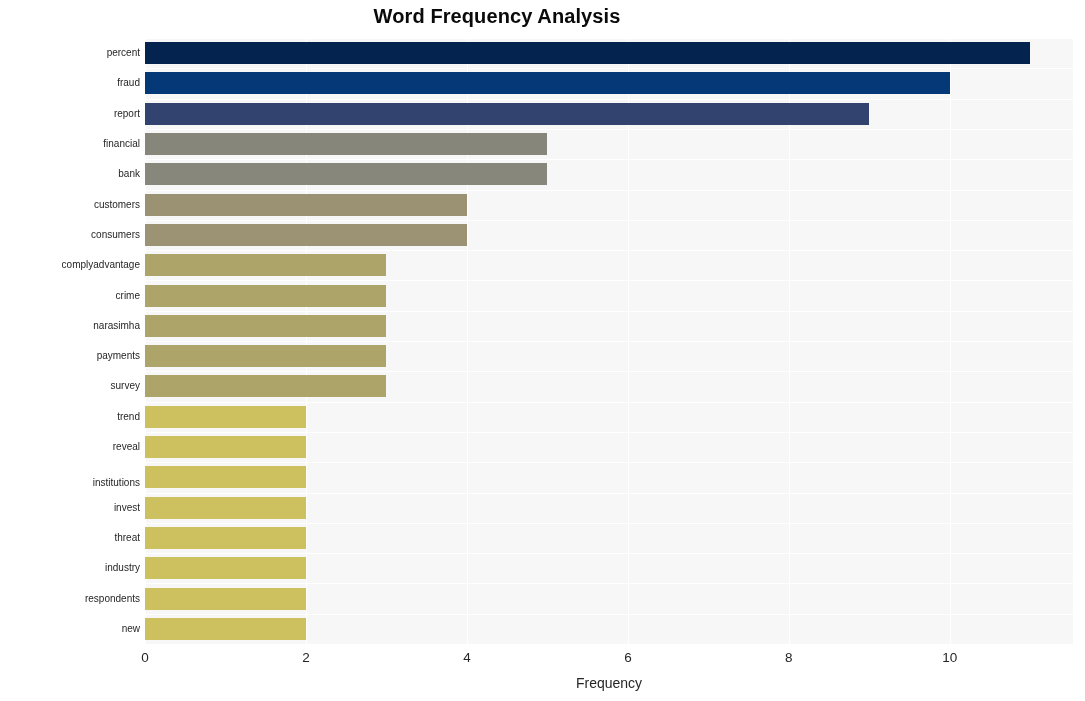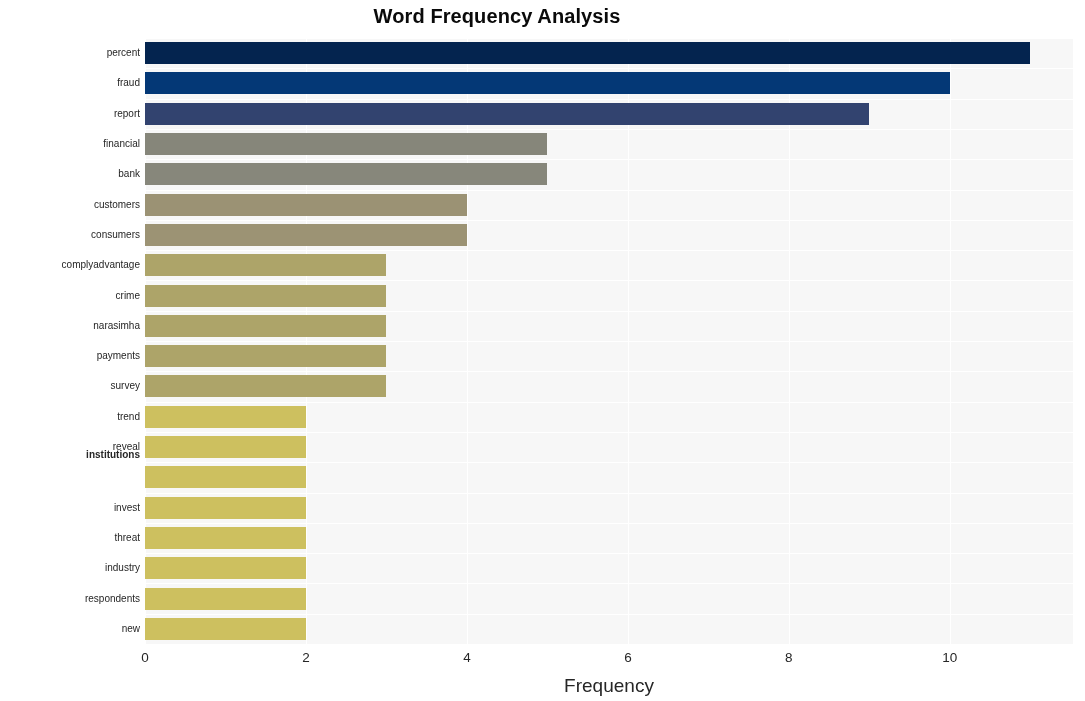--- a/index.html
+++ b/index.html
@@ -104,21 +104,21 @@
     color: #262626;
     white-space: nowrap;
   }
 
   #x-axis-title {
     position: absolute;
     left: 145px;
     top: 675px;
     width: 928px;
     text-align: center;
-    font-size: 19px;
+    font-size: 14px;
     color: #262626;
   }
 </style>
 </head>
 <body>
 
 <div id="chart-root">
 
   <div id="chart-title">Word Frequency Analysis</div>
 
@@ -185,21 +185,21 @@
       <div class="y-tick-label" style="top: 129.35px; padding-left: 20px;">bank</div>
       <div class="y-tick-label" style="top: 159.65px;">customers</div>
       <div class="y-tick-label" style="top: 189.95px;">consumers</div>
       <div class="y-tick-label" style="top: 220.25px;">complyadvantage</div>
       <div class="y-tick-label" style="top: 250.55px;">crime</div>
       <div class="y-tick-label" style="top: 280.85px; text-align: right;">narasimha</div>
       <div class="y-tick-label" style="top: 311.15px;">payments</div>
       <div class="y-tick-label" style="top: 341.45px;">survey</div>
       <div class="y-tick-label" style="top: 371.75px; margin-left: 40px;">trend</div>
       <div class="y-tick-label" style="top: 402.05px;">reveal</div>
-      <div class="y-tick-label" style="top: 410px; font-weight: bold;">institutions</div>
+      <div class="y-tick-label" style="top: 438px;">institutions</div>
       <div class="y-tick-label" style="top: 462.65px;">invest</div>
       <div class="y-tick-label" style="top: 492.95px;">threat</div>
       <div class="y-tick-label" style="top: 523.25px;">industry</div>
       <div class="y-tick-label" style="top: 553.55px;">respondents</div>
       <div class="y-tick-label" style="top: 583.85px; padding-left: 40px;">new</div>
     </div>
 
   <div id="x-axis-labels">
       <div class="x-tick-label" style="left: 145px;">0</div>
       <div class="x-tick-label" style="left: 305.971px;">2</div>

